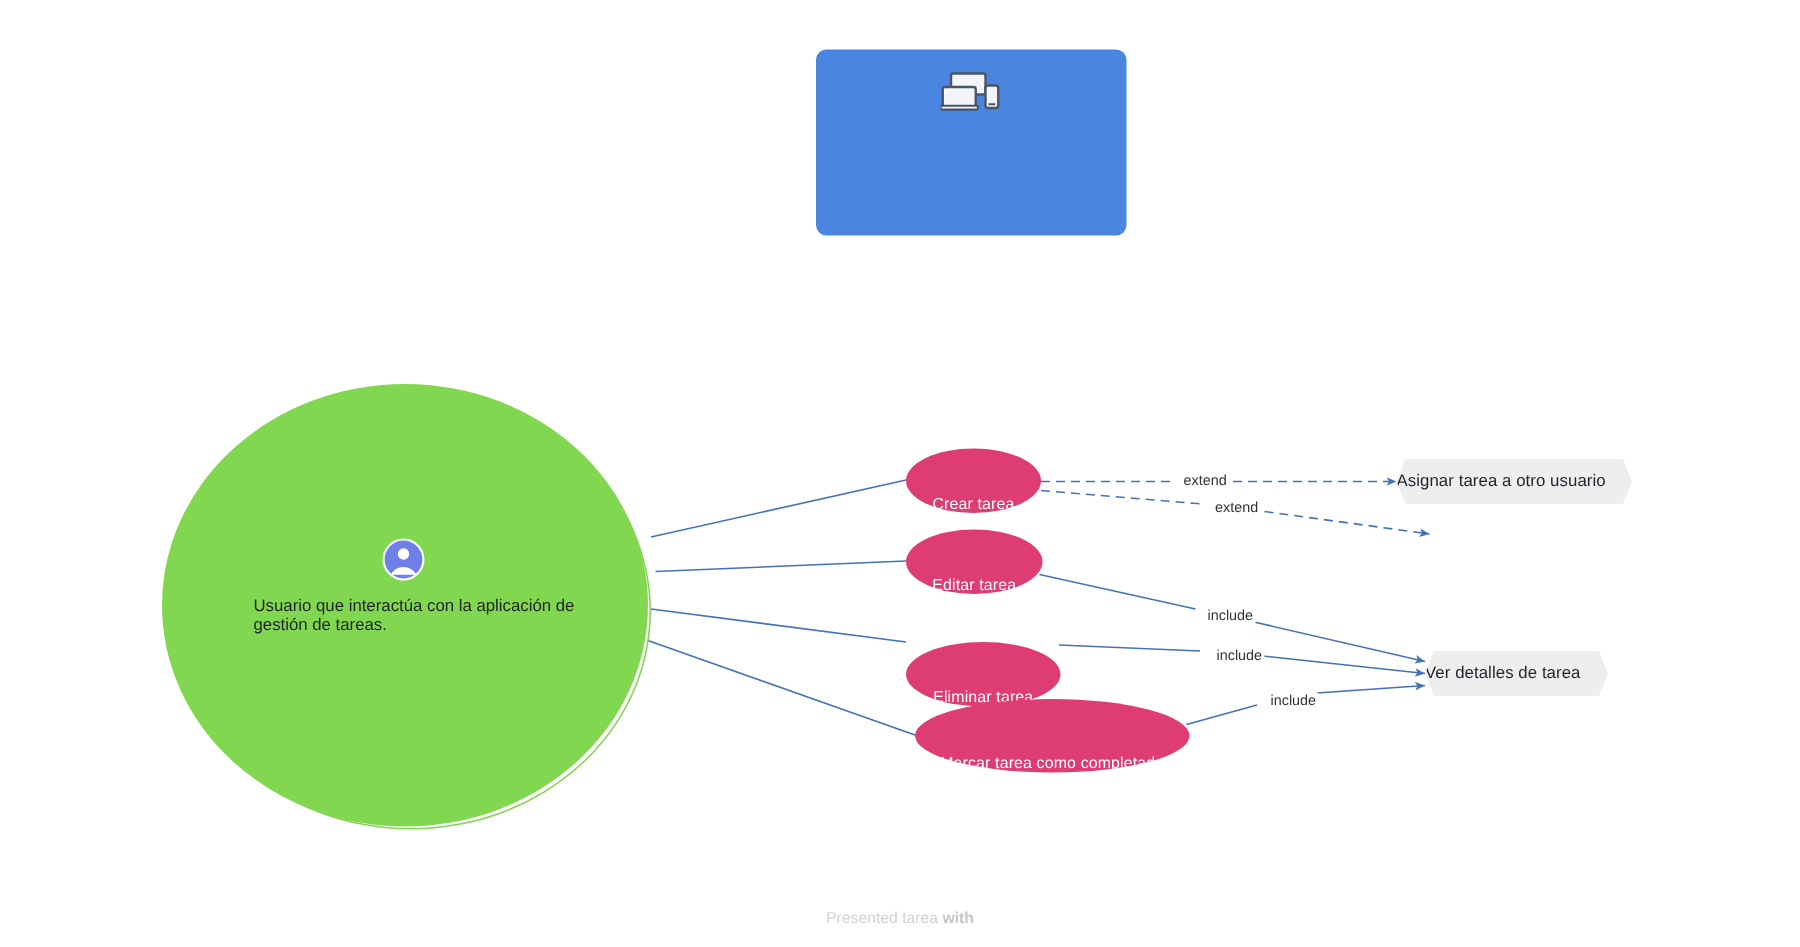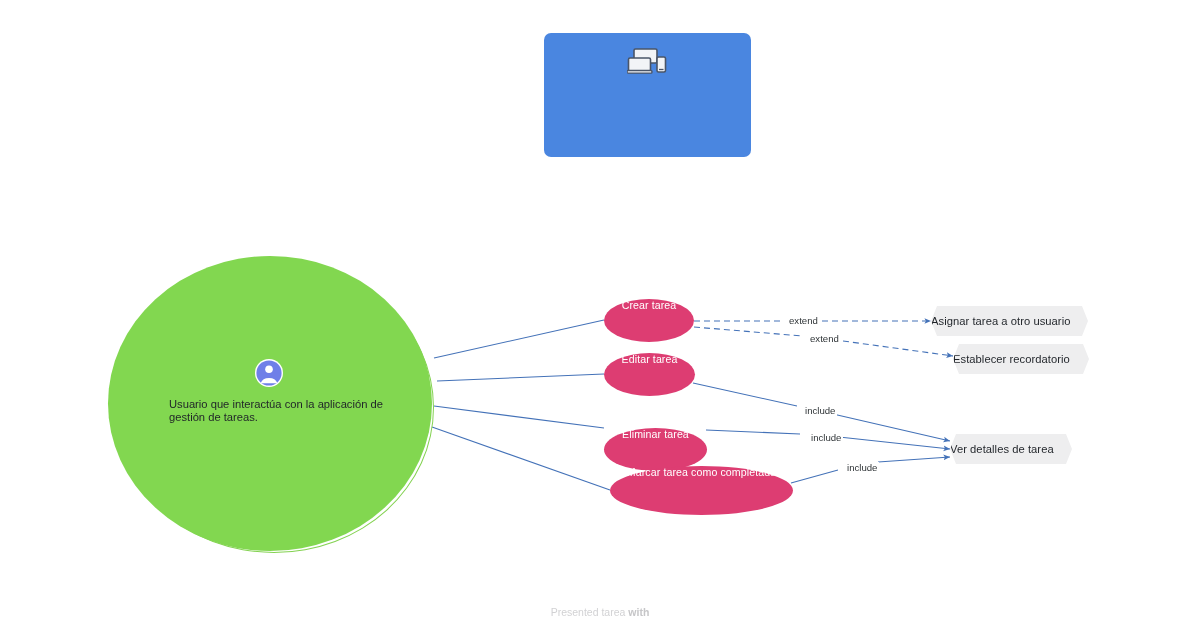--- a/index.html
+++ b/index.html
@@ -87,21 +87,21 @@
     line-height: 13px;
     color: #1f2328;
   }
 
   
   .usecase {
     position: absolute;
     border-radius: 50%;
     background: #dd3d72;
     display: flex;
-    align-items: flex-start;
+    align-items: flex-end;
     justify-content: center;
     color: #ffffff;
     font-size: 10.6px;
     letter-spacing: 0.1px;
     text-align: center;
     box-sizing: border-box;
   }
 
   
   .ext-node {
@@ -219,23 +219,20 @@
   </div>
 
   <div class="usecase" style="left:610px; top:466px; width:183px; height:49px;">
     <span>Marcar tarea como completada</span>
   </div>
 
   <div class="ext-node" style="left:931px; top:306px; width:157px; height:30px;">
     <span>Asignar tarea a otro usuario</span>
   </div>
 
-  <div class="ext-node" style="left:953px; top:344px; width:136px; height:30px;">
-    <span>Establecer recordatorio</span>
-  </div>
 
   <div class="ext-node" style="left:950px; top:434px; width:122px; height:30px;">
     <span>Ver detalles de tarea</span>
   </div>
 
   <div class="edge-label" style="left:787px; top:315px;">extend</div>
 
   <div class="edge-label" style="left:808px; top:333px;">extend</div>
 
   <div class="edge-label" style="left:803px; top:405px;">include</div>

